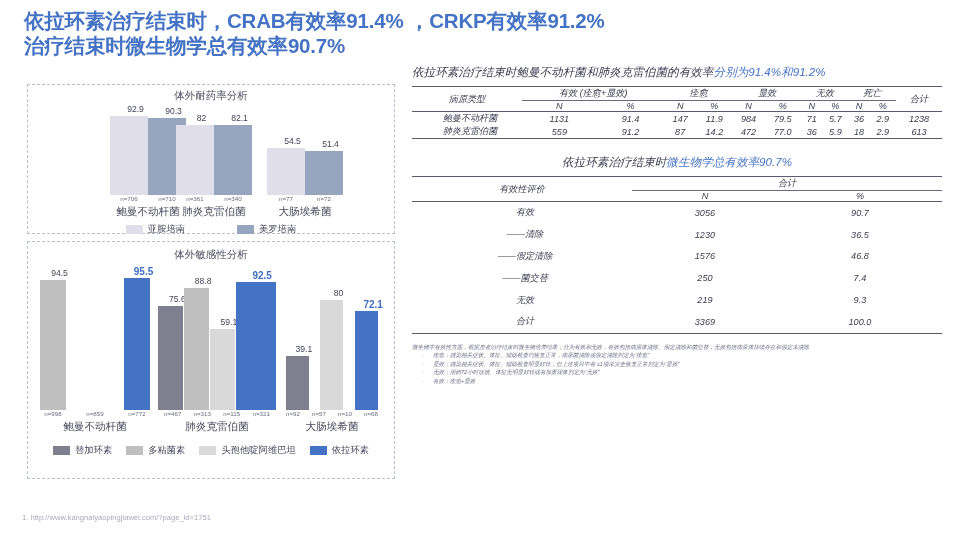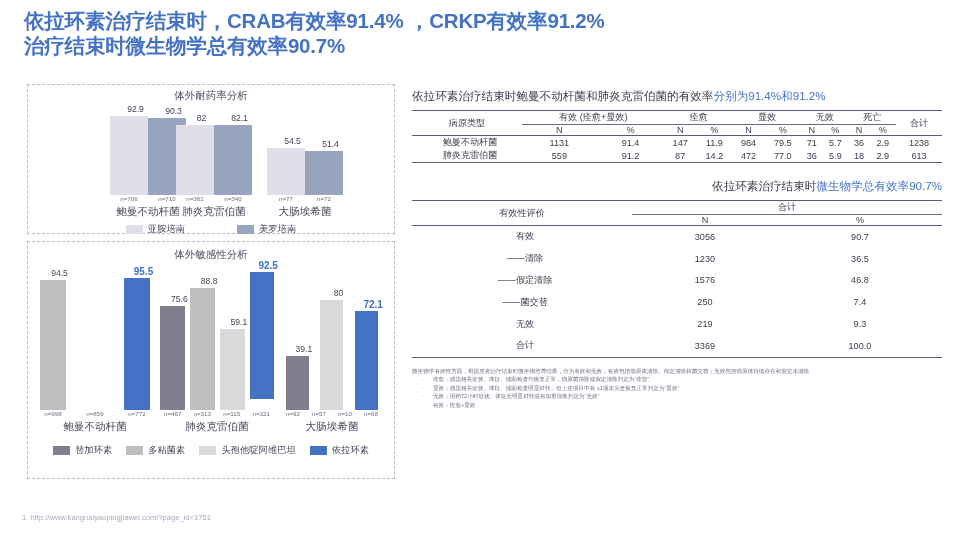--- a/index.html
+++ b/index.html
@@ -82,27 +82,27 @@
   .chart-box.second .legend { top: 202px; gap: 14px; }
   .leg-item { display: flex; align-items: center; gap: 5px; }
   .leg-sw { width: 17px; height: 9px; display: inline-block; }
   .leg-tx { font-size: 9.3px; color: #44445a; white-space: nowrap; }
   .src-note {
     position: absolute; left: 22px; top: 513px;
     font-size: 7.6px; color: #a9a9bd;
   }
 
   
-  .right-col { position: absolute; left: 412px; top: 88px; width: 530px; }
+  .right-col { position: absolute; left: 412px; top: 64px; width: 530px; font-style: italic; }
 
   .tbl-caption {
     font-size: 11.6px; color: #3b3b4f; margin-bottom: 7px; line-height: 15px;
   }
   .tbl-caption .accent { color: #4472C4; }
-  .tbl-caption.center { text-align: right; }
+  .tbl-caption.center { text-align: center; }
 
   table.data { width: 100%; border-collapse: collapse; }
   table.data td, table.data th {
     font-size: 9.1px; font-weight: normal; color: #3b3b4f;
     padding: 0; text-align: center; vertical-align: middle;
   }
   .thead-top td { border-top: 1.6px solid #5b5b73; }
   .hcell { font-weight: bold; font-size: 9.2px; padding: 4px 0 2px; }
   .hline { border-bottom: 1px solid #6a6a82; }
   .subh { font-weight: bold; font-size: 9.2px; padding: 3px 0 4px; }
@@ -221,21 +221,21 @@
               <div class="bar" style="height: 104.225px; background: rgb(127, 127, 143);"></div>
             </div>
             <div class="bar-wrap" style="width: 25px;">
               <div class="bar-val">88.8</div>
               <div class="bar" style="height: 122.423px; background: rgb(191, 191, 191);"></div>
             </div>
             <div class="bar-wrap" style="width: 25px;">
               <div class="bar-val">59.1</div>
               <div class="bar" style="height: 81.4777px; background: rgb(217, 217, 217);"></div>
             </div>
-            <div class="bar-wrap" style="width: 24px; justify-content: center;">
+            <div class="bar-wrap" style="width: 40px;">
               <div class="bar-val hl">92.5</div>
               <div class="bar" style="height: 127.524px; background: rgb(68, 114, 196);"></div>
             </div>
           </div>
           <div class="group" style="left: 252px; width: 104px; justify-content: space-around;">
             <div class="bar-wrap" style="width: 23px;">
               <div class="bar-val">39.1</div>
               <div class="bar" style="height: 53.9049px; background: rgb(127, 127, 143);"></div>
             </div>
             <div class="bar-wrap" style="width: 23px;">

